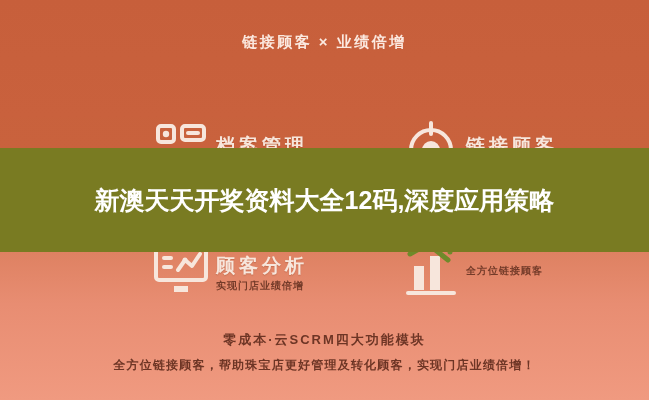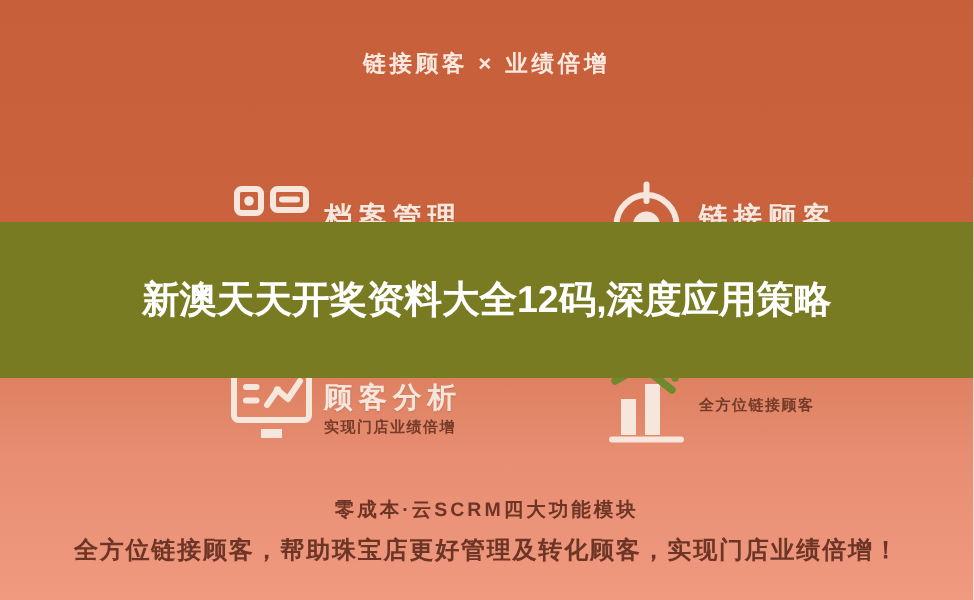--- a/index.html
+++ b/index.html
@@ -72,21 +72,21 @@
   .f3{left:150px;top:128px;justify-content:flex-end;}
   .f4{left:400px;top:128px;}
 
   
   .cap1{
     position:absolute;left:0;top:331px;width:649px;text-align:center;
     color:#6d3525;font-size:13px;font-weight:bold;letter-spacing:2px;
   }
   .cap2{
     position:absolute;left:0;top:357px;width:649px;text-align:center;
-    color:#6d3525;font-size:16px;font-weight:bold;letter-spacing:1.2px;
+    color:#6d3525;font-size:12px;font-weight:bold;letter-spacing:1.2px;
   }
 
   
   .overlay-band{
     position:absolute;left:0;top:148px;width:649px;height:104px;
     background:#797b22;
   }
   .headline{
     position:absolute;left:0;top:148px;width:649px;height:104px;
     display:flex;flex-direction:column;

